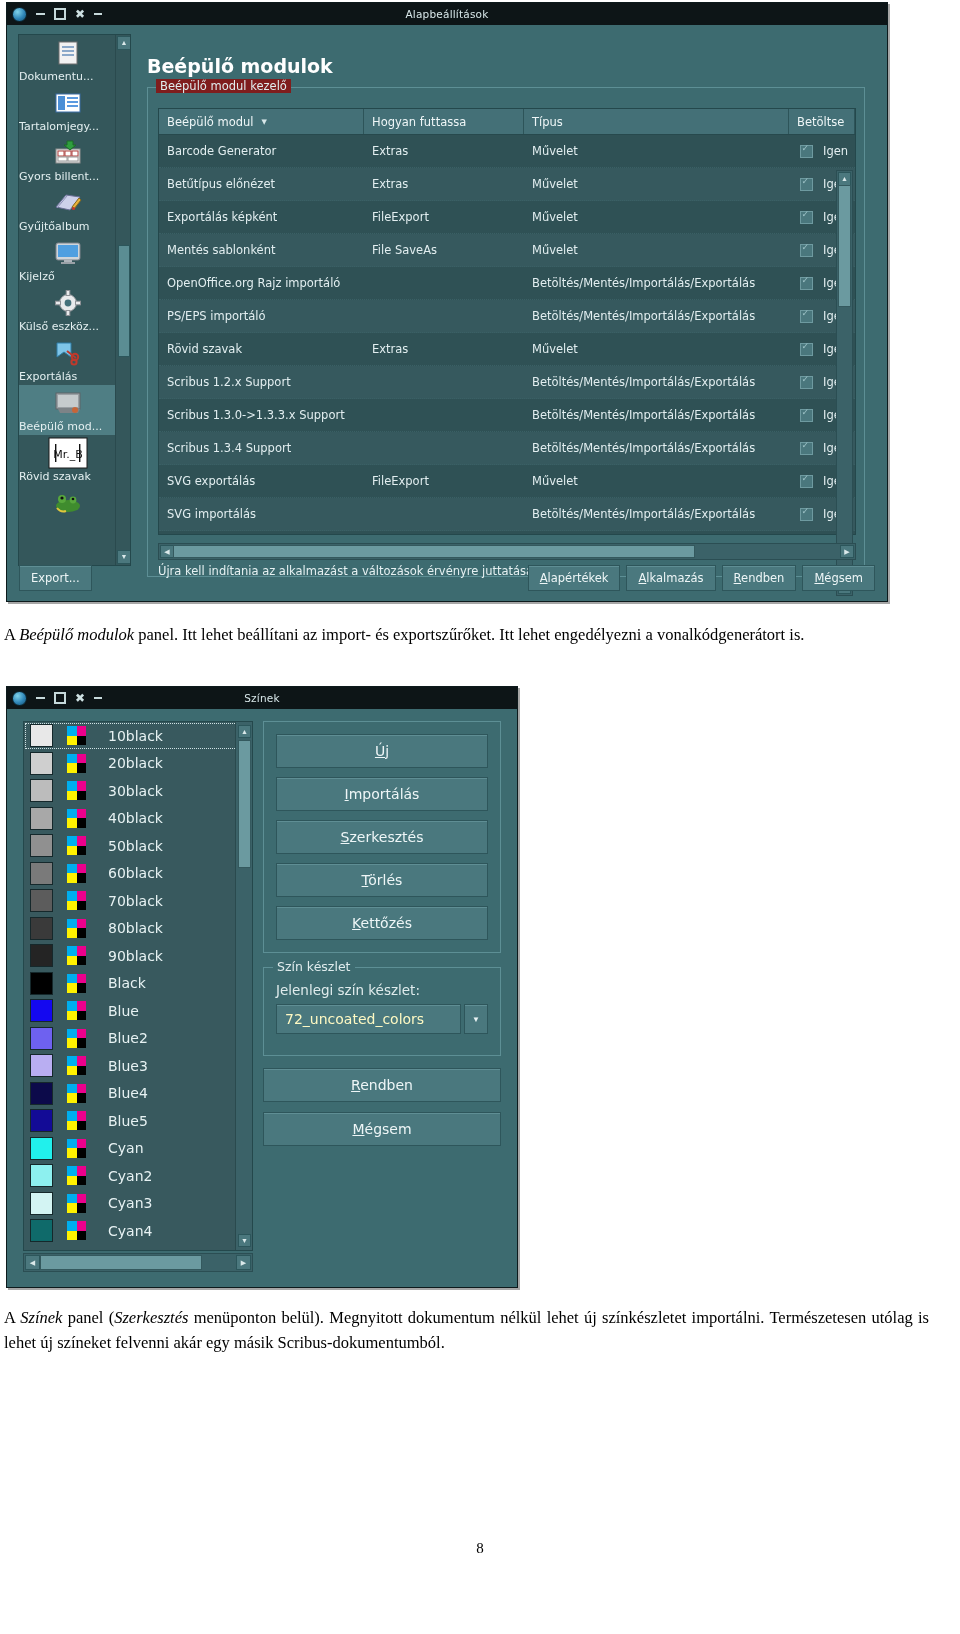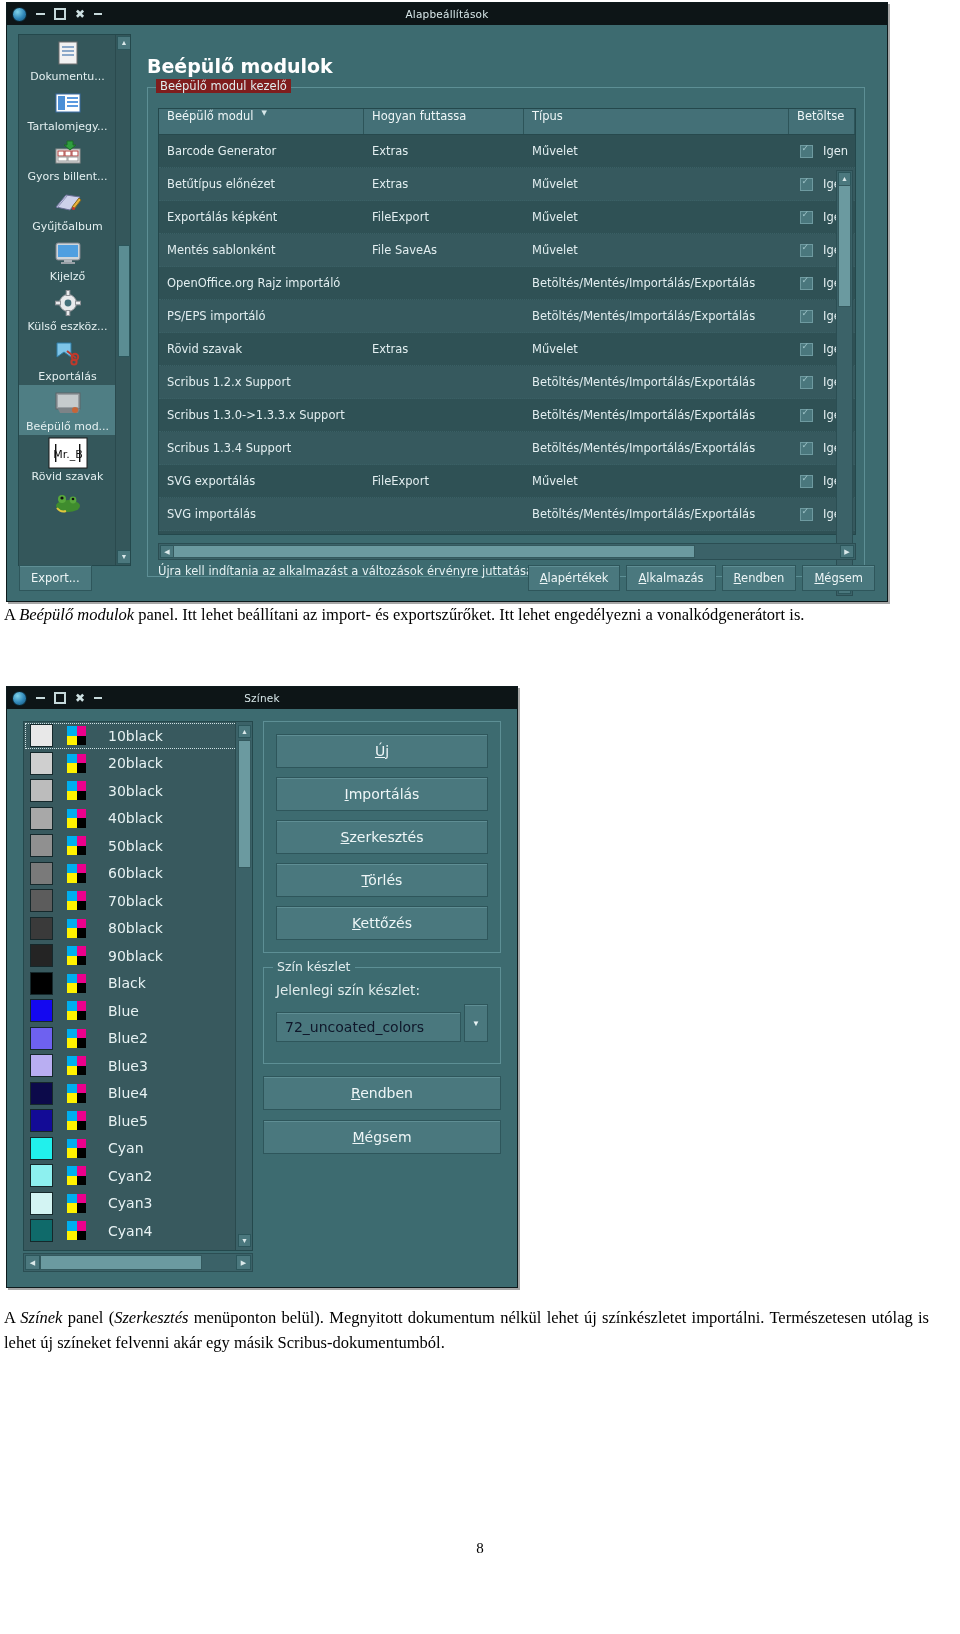--- a/index.html
+++ b/index.html
@@ -20,41 +20,41 @@
   .tb-title{position:absolute;left:0;right:0;text-align:center;color:#d8e7e9;
       font-family:"DejaVu Sans",sans-serif;font-size:10.5px;letter-spacing:.2px;pointer-events:none;}
 
   
   #dlg-prefs{left:6px;top:2px;width:880px;height:598px;}
   #dlg-prefs .body{position:absolute;left:0;top:22px;right:0;bottom:0;background:#3d6b70;}
 
   .iconlist{position:absolute;left:11px;top:9px;width:111px;height:530px;background:#34575b;
       border:1px solid #24484c;overflow:hidden;}
   .il-inner{position:absolute;left:0;top:0;right:14px;}
-  .il-item{text-align:center;color:#e3eff0;font-family:"DejaVu Sans",sans-serif;font-size:11px;
+  .il-item{text-align:left;color:#e3eff0;font-family:"DejaVu Sans",sans-serif;font-size:11px;
       padding:1px 0 2px;}
   .il-item.sel{background:#4f7e84;}
   .il-ico{height:34px;display:flex;align-items:center;justify-content:center;}
   .il-lab{display:block;line-height:13px;white-space:nowrap;overflow:hidden;}
   .il-sb{position:absolute;right:0;top:0;width:14px;height:100%;background:#34575b;border-left:1px solid #2a4a4e;}
   .il-sb .thumb{position:absolute;left:2px;top:210px;width:10px;height:110px;background:#5b8d93;border:1px solid #2c565b;}
   .sb-arrow{position:absolute;left:1px;width:12px;height:12px;background:#4b787e;border:1px solid #2c565b;
       display:flex;align-items:center;justify-content:center;color:#dbe9ea;font-size:7px;line-height:7px;}
   .sb-arrow.up{top:1px;} .sb-arrow.dn{bottom:1px;}
 
   .pagetitle{position:absolute;left:140px;top:30px;color:#ffffff;font-family:"DejaVu Sans",sans-serif;
       font-size:19px;font-weight:bold;}
   .groupbox{position:absolute;left:140px;top:62px;width:716px;height:488px;border:1px solid #5d8f95;}
   .groupbox > .legend{position:absolute;left:8px;top:-9px;background:#7f1d1d;padding:0 4px;
       color:#e0eced;font-family:"DejaVu Sans",sans-serif;font-size:11.5px;}
 
   .tbl{position:absolute;left:10px;top:20px;width:696px;height:425px;background:#2f5155;
       border:1px solid #24484c;overflow:hidden;}
   .thead{display:flex;height:25px;background:#447077;border-bottom:1px solid #27494d;}
-  .th{color:#eef6f7;font-family:"DejaVu Sans",sans-serif;font-size:11.5px;display:flex;align-items:flex-start;
+  .th{color:#eef6f7;font-family:"DejaVu Sans",sans-serif;font-size:11.5px;display:flex;align-items:center;
       padding-left:8px;border-right:1px solid #2d5459;box-sizing:border-box;position:relative;}
   .th .sortarrow{margin-left:8px;font-size:7px;color:#d7e7e9;}
   .trow{display:flex;height:32px;align-items:center;border-bottom:1px dotted #3a6065;}
   .trow.alt{background:#36595e;}
   .td{color:#e2eef0;font-family:"DejaVu Sans",sans-serif;font-size:11.5px;padding-left:8px;
       box-sizing:border-box;white-space:nowrap;overflow:hidden;}
   .cbx{width:11px;height:11px;border:1px solid #6e9aa0;background:#4a777d;display:inline-block;position:relative;}
   .cbx::after{content:"✓";position:absolute;left:1px;top:-3px;font-size:9px;color:#9dc2c6;
       font-family:"DejaVu Sans",sans-serif;}
   .td-chk{display:flex;align-items:center;justify-content:center;}
@@ -104,31 +104,31 @@
   .gbox{border:1px solid #5d8f95;position:relative;padding:14px 12px 12px;}
   .gbox > .legend{position:absolute;left:9px;top:-9px;background:#3d6b70;padding:0 4px;
       color:#e0eced;font-family:"DejaVu Sans",sans-serif;font-size:12.5px;}
   .cbtn{display:block;width:100%;box-sizing:border-box;background:#4a787e;border:1px solid #2e565b;
       color:#eef6f7;font-family:"DejaVu Sans",sans-serif;font-size:14px;padding:8px 0;text-align:center;
       margin-bottom:9px;box-shadow:inset 0 1px 0 #5f8e94;}
   .cbtn:last-child{margin-bottom:0;}
   .cbtn u{text-decoration:underline;}
   .cb-lab{color:#dfebec;font-family:"DejaVu Sans",sans-serif;font-size:13.5px;margin-bottom:6px;display:block;}
   .combo{display:flex;align-items:stretch;margin-bottom:9px;}
-  .combo .val{flex:1;background:#4a787e;border:1px solid #2e565b;color:#0f172a;
-      font-family:"DejaVu Sans",sans-serif;font-size:14px;padding:6px 8px;box-shadow:inset 0 1px 0 #5f8e94;margin-top:8px;}
+  .combo .val{flex:1;background:#4a787e;border:1px solid #2e565b;color:#fef9c3;
+      font-family:"DejaVu Sans",sans-serif;font-size:14px;padding:6px 8px;box-shadow:inset 0 1px 0 #5f8e94;}
   .combo .arw{width:22px;margin-left:3px;background:#4a787e;border:1px solid #2e565b;
       display:flex;align-items:center;justify-content:center;color:#e9f3f4;font-size:8px;box-shadow:inset 0 1px 0 #5f8e94;}
   .okrow{margin-top:12px;}
 
   
   .prose{position:absolute;left:4px;width:925px;color:#000;font-family:"Liberation Serif",serif;
       font-size:16.5px;line-height:25px;text-align:justify;}
   .prose i{font-style:italic;}
-  #cap1{top:602px;}
+  #cap1{top:622px;}
   #cap2{top:1305px;}
   .pageno{position:absolute;left:0;right:0;top:1540px;text-align:center;
       font-family:"Liberation Serif",serif;font-size:15px;color:#000;}
 </style>
 </head>
 <body>
 
 <div class="win" id="dlg-prefs">
   <div class="titlebar">
     <div class="tb-globe"></div>

